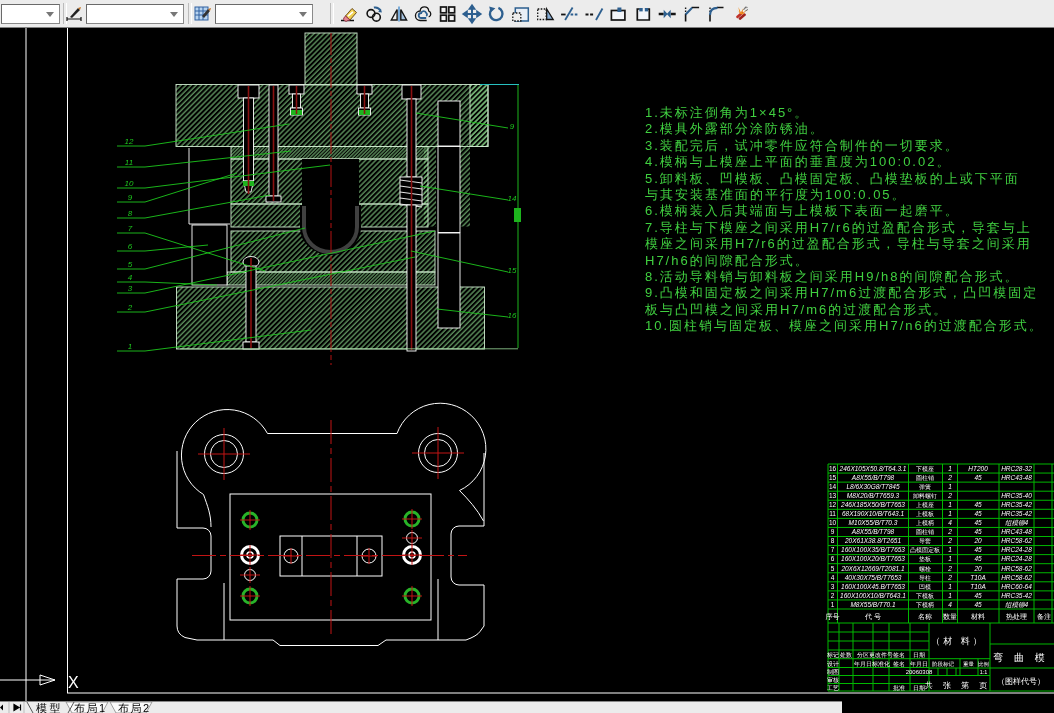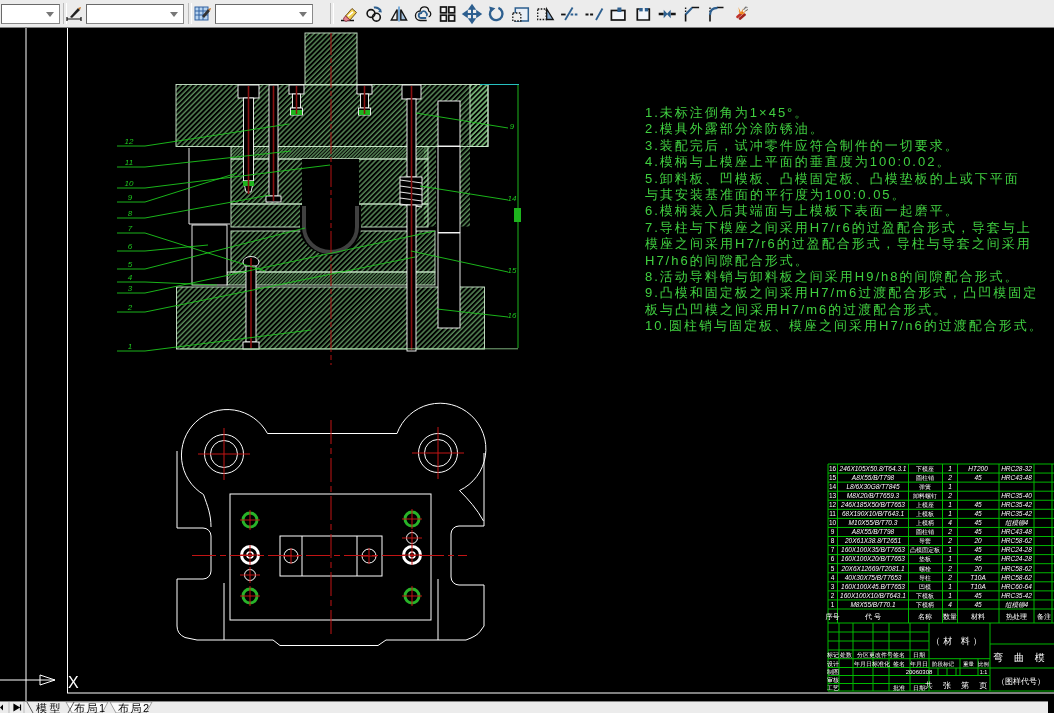--- a/index.html
+++ b/index.html
@@ -2,21 +2,21 @@
 <html><head><meta charset="utf-8"><style>
 html,body{margin:0;padding:0;width:1054px;height:713px;background:#000;overflow:hidden;
 font-family:"Liberation Sans",sans-serif;}
 #app{position:relative;width:1054px;height:713px;}
 #toolbar{position:absolute;left:0;top:0;width:1054px;height:28px;background:#ececec;
 border-bottom:1px solid #808080;box-sizing:border-box;}
 .combo{position:absolute;top:4px;height:20px;background:#fff;border:1px solid #8a8a8a;border-top-color:#6a6a6a;border-left-color:#6a6a6a;box-sizing:border-box;}
 .cbtn{position:absolute;top:1px;right:1px;width:16px;height:16px;background:#fff;}
 .cbtn:after{content:"";position:absolute;left:4px;top:6px;width:0;height:0;border:4px solid transparent;border-top:5px solid #777;}
 .vsep{position:absolute;top:3px;width:2px;height:21px;border-left:1px solid #bbb;border-right:1px solid #fff;}
-#statusbar{position:absolute;left:0;top:701px;width:1048px;height:12px;background:#ececec;border-top:1px solid #888;box-sizing:border-box;font-size:9px;color:#000;}
+#statusbar{position:absolute;left:0;top:701px;width:842px;height:12px;background:#ececec;border-top:1px solid #888;box-sizing:border-box;font-size:9px;color:#000;}
 #canvas{position:absolute;left:0;top:28px;}
 </style></head>
 <body>
 <div id="app">
 <div id="toolbar">
 <div class="combo" style="left:1px;width:59px">
         <div class="cbtn"></div>
       </div>
 <div class="vsep" style="left:63px"></div>
 <svg id="ic1" style="position:absolute;left:66px;top:5px" width="18" height="18">

